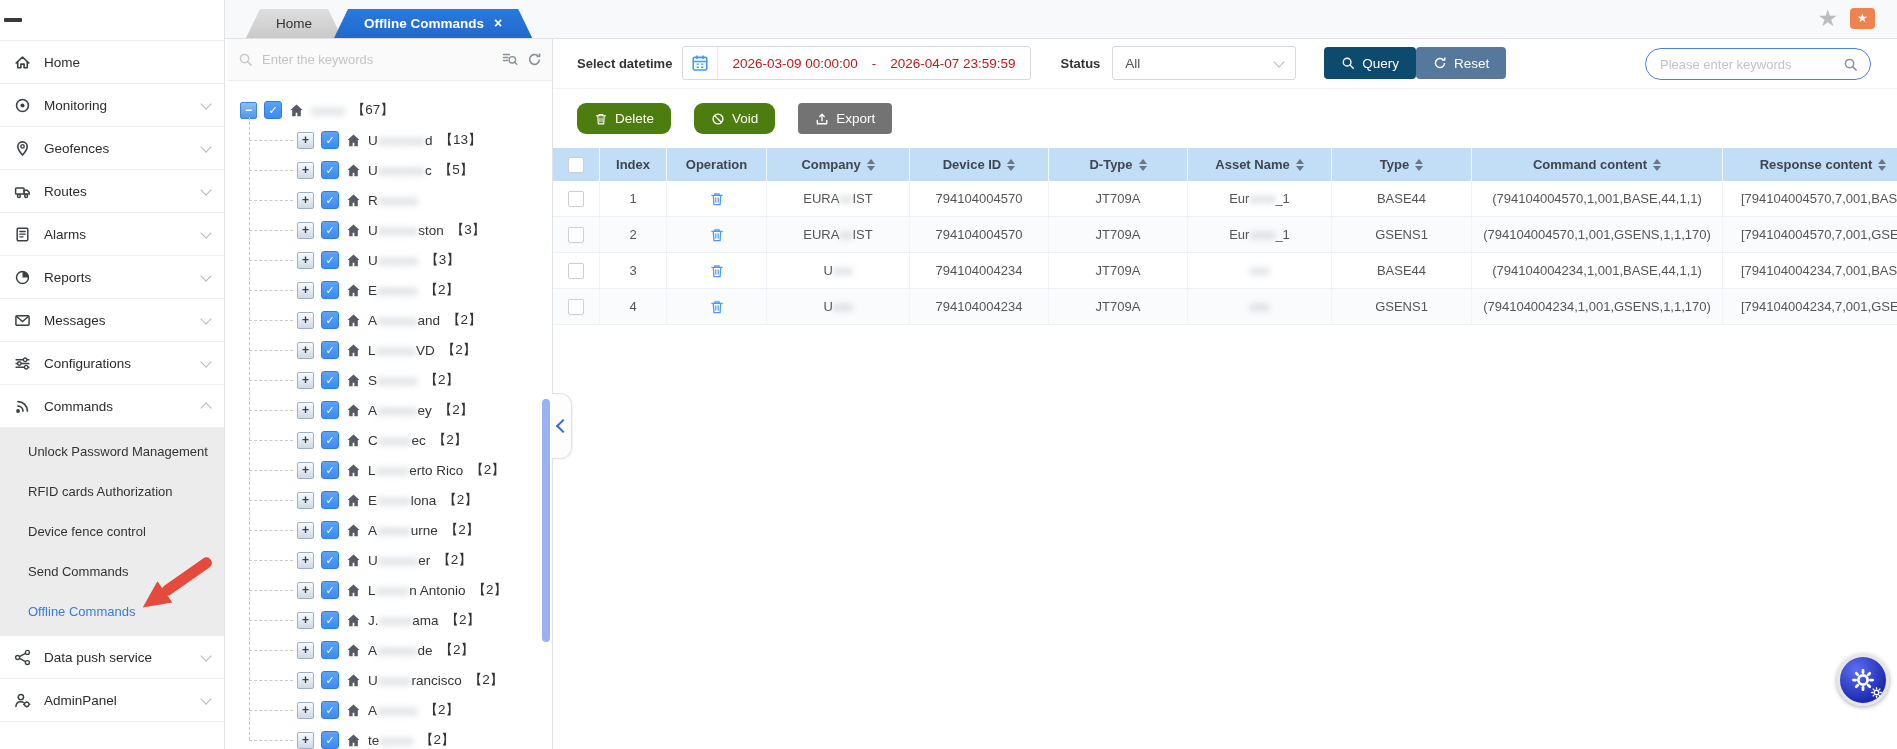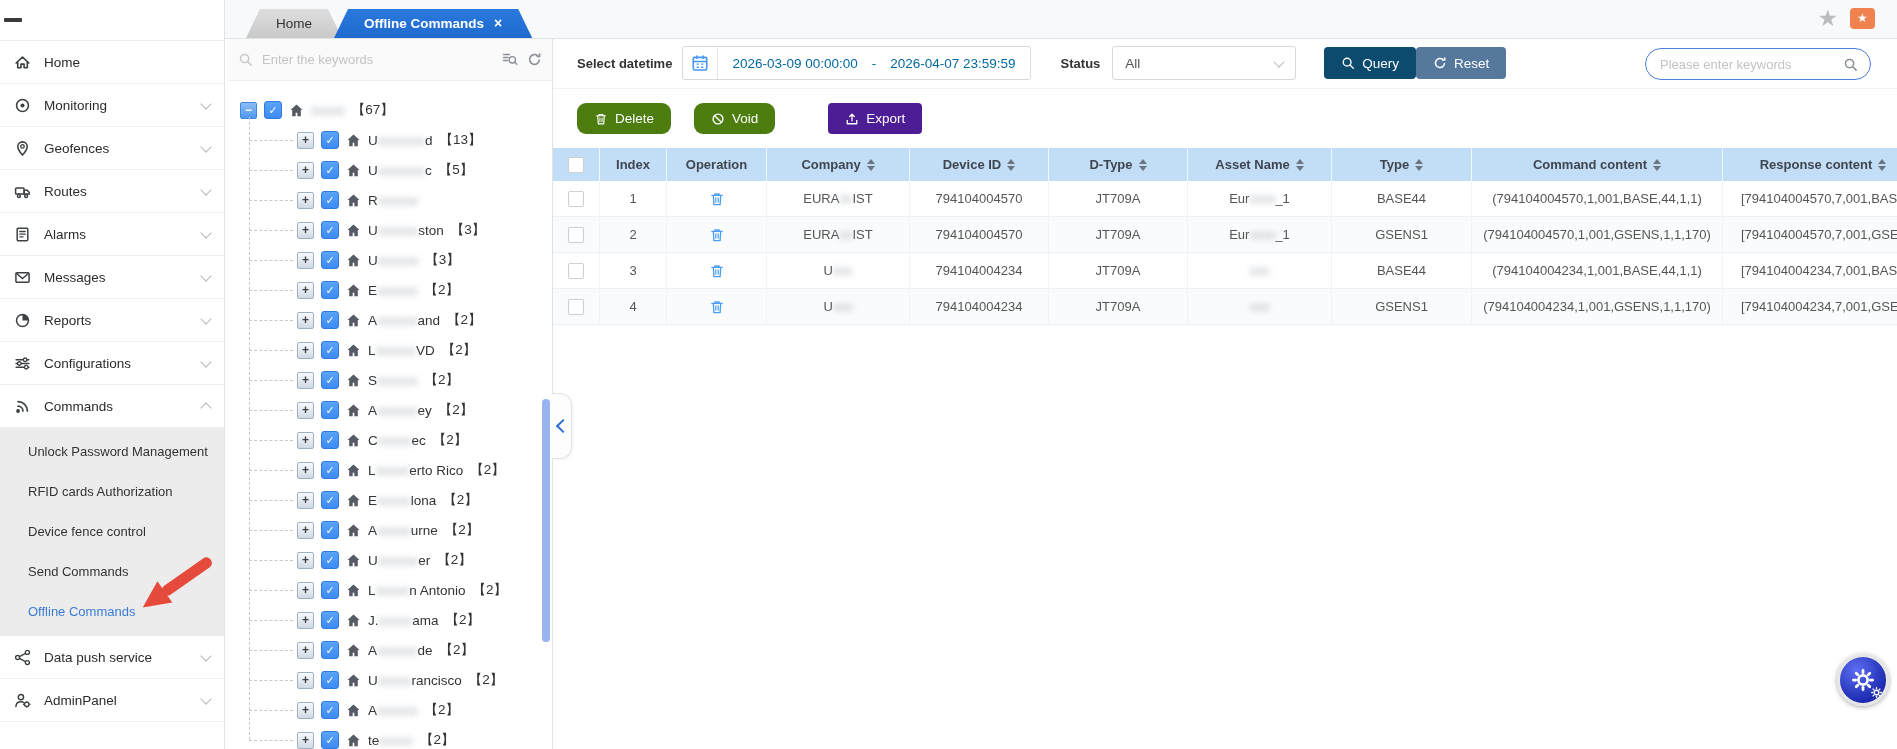--- a/index.html
+++ b/index.html
@@ -62,40 +62,40 @@
   .collapse-handle{position:absolute;left:552px;top:393px;width:19px;height:64px;background:#fdfdfd;
                    border:1px solid #e2e2e2;border-left:none;border-radius:0 12px 12px 0;z-index:6;cursor:pointer;
                    display:flex;align-items:center;justify-content:center;box-shadow:1px 1px 3px rgba(0,0,0,.05);}
   .chev-left{width:8px;height:8px;border-style:solid;border-color:#2d6fd2;border-width:0 2px 2px 0;transform:rotate(135deg);margin-left:3px;}
   
   .main{position:absolute;left:553px;top:38px;right:0;bottom:0;background:#fff;overflow:hidden;}
   .filter-row{display:flex;align-items:center;height:50px;padding-left:24px;}
   .flabel{font-size:13px;font-weight:bold;color:#333;white-space:nowrap;}
   .date-group{display:flex;align-items:stretch;height:32px;border:1px solid #d9d9d9;border-radius:3px;margin-left:10px;background:#fff;}
   .cal-btn{width:34px;display:flex;align-items:center;justify-content:center;border-right:1px solid #e8e8e8;color:#4596f7;cursor:pointer;}
-  .date-text{padding:0 14px;display:flex;align-items:center;gap:14px;font-size:13.5px;color:#0369a1;cursor:pointer;}
+  .date-text{padding:0 14px;display:flex;align-items:center;gap:14px;font-size:13.5px;color:#b91c1c;cursor:pointer;}
   .status-lb{margin-left:30px;}
   .select{width:158px;height:32px;border:1px solid #d9d9d9;border-radius:3px;display:flex;align-items:center;
           padding:0 12px;color:#555;font-size:13.5px;margin-left:12px;cursor:pointer;background:#fff;}
   .select .chev{margin-left:auto;border-color:#bbb;}
   .btn{height:32px;border-radius:4px;color:#fff;font-size:13.5px;display:inline-flex;align-items:center;gap:7px;
        padding:0 17px;border:none;cursor:pointer;font-family:"Liberation Sans",sans-serif;white-space:nowrap;}
   .btn .bic{color:#fff;}
   .btn-query{background:#0c4a6e;margin-left:28px;}
   .btn-reset{background:#55789c;}
   .kw-pill{position:absolute;right:26px;top:10px;width:200px;height:30px;border:1px solid #4d7fe0;border-radius:16px;
            display:flex;align-items:center;padding:0 12px;background:#fff;gap:36px;}
   .kw-pill input{flex:1;border:none;outline:none;font-size:13px;color:#333;min-width:0;background:transparent;
                  font-family:"Liberation Sans",sans-serif;}
   .kw-pill input::placeholder{color:#c3c3c3;}
   .kw-pill .mag{color:#8a8f98;flex:none;cursor:pointer;}
   .actions-row{display:flex;gap:23px;padding:14px 0 14px 24px;border-top:1px solid #f3f3f3;}
   .btn-sm{height:31px;}
   .btn-delete,.btn-void{background:#4d7c0f;border-radius:9px;}
-  .btn-export{background:#4c1d95;margin-left:30px;}
+  .btn-export{background:#737373;}
   
   .tbl{width:1362px;font-size:13px;}
   .tbl-head{display:flex;background:#c2ddf6;height:33px;align-items:stretch;color:#3f4650;font-weight:bold;}
   .th{display:flex;align-items:center;justify-content:center;border-right:1px solid rgba(255,255,255,.75);cursor:pointer;}
   .sorts{display:flex;flex-direction:column;gap:2px;margin-left:6px;}
   .tri-up{width:0;height:0;border-left:4px solid transparent;border-right:4px solid transparent;border-bottom:5px solid #6b7683;}
   .tri-down{width:0;height:0;border-left:4px solid transparent;border-right:4px solid transparent;border-top:5px solid #6b7683;}
   .tbl-row{display:flex;height:35px;align-items:stretch;border-bottom:1px solid #edf1f5;color:#555;}
   .tbl-row.even{background:#fafbfc;}
   .td{display:flex;align-items:center;justify-content:center;border-right:1px solid #f0f3f7;overflow:hidden;white-space:nowrap;}
@@ -251,30 +251,30 @@
       </div>
       <div class="sb-item">
         <svg class="ic">
           <use href="#sym-alarms"></use>
         </svg>
         <span class="lbl">Alarms</span>
         <span class="chev down"></span>
       </div>
       <div class="sb-item">
         <svg class="ic">
+          <use href="#sym-reports"></use>
+        </svg>
+        <span class="lbl">Reports</span>
+        <span class="chev down"></span>
+      </div>
+      <div class="sb-item">
+        <svg class="ic">
           <use href="#sym-messages"></use>
         </svg>
         <span class="lbl">Messages</span>
-        <span class="chev down"></span>
-      </div>
-      <div class="sb-item">
-        <svg class="ic">
-          <use href="#sym-reports"></use>
-        </svg>
-        <span class="lbl">Reports</span>
         <span class="chev down"></span>
       </div>
       <div class="sb-item">
         <svg class="ic">
           <use href="#sym-configurations"></use>
         </svg>
         <span class="lbl">Configurations</span>
         <span class="chev down"></span>
       </div>
       <div class="sb-item">

